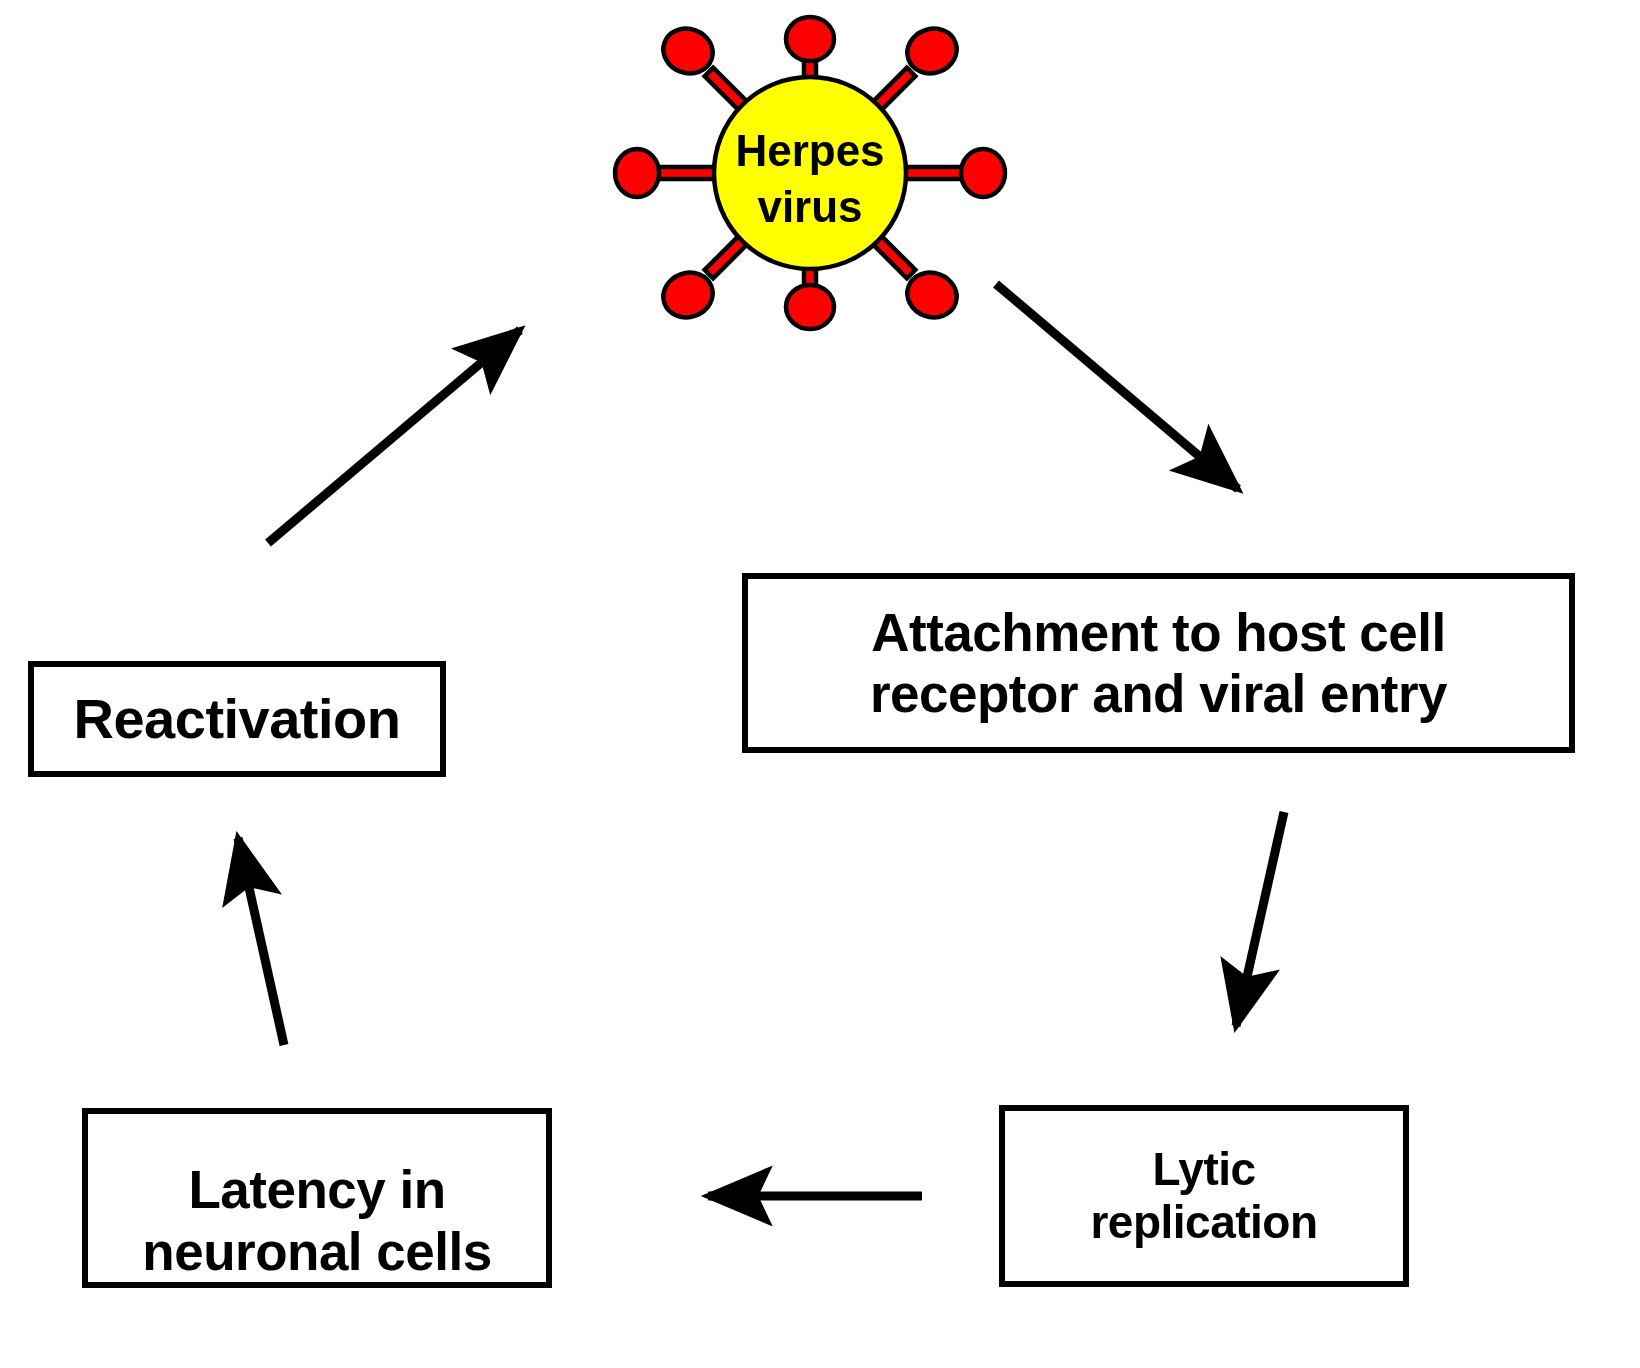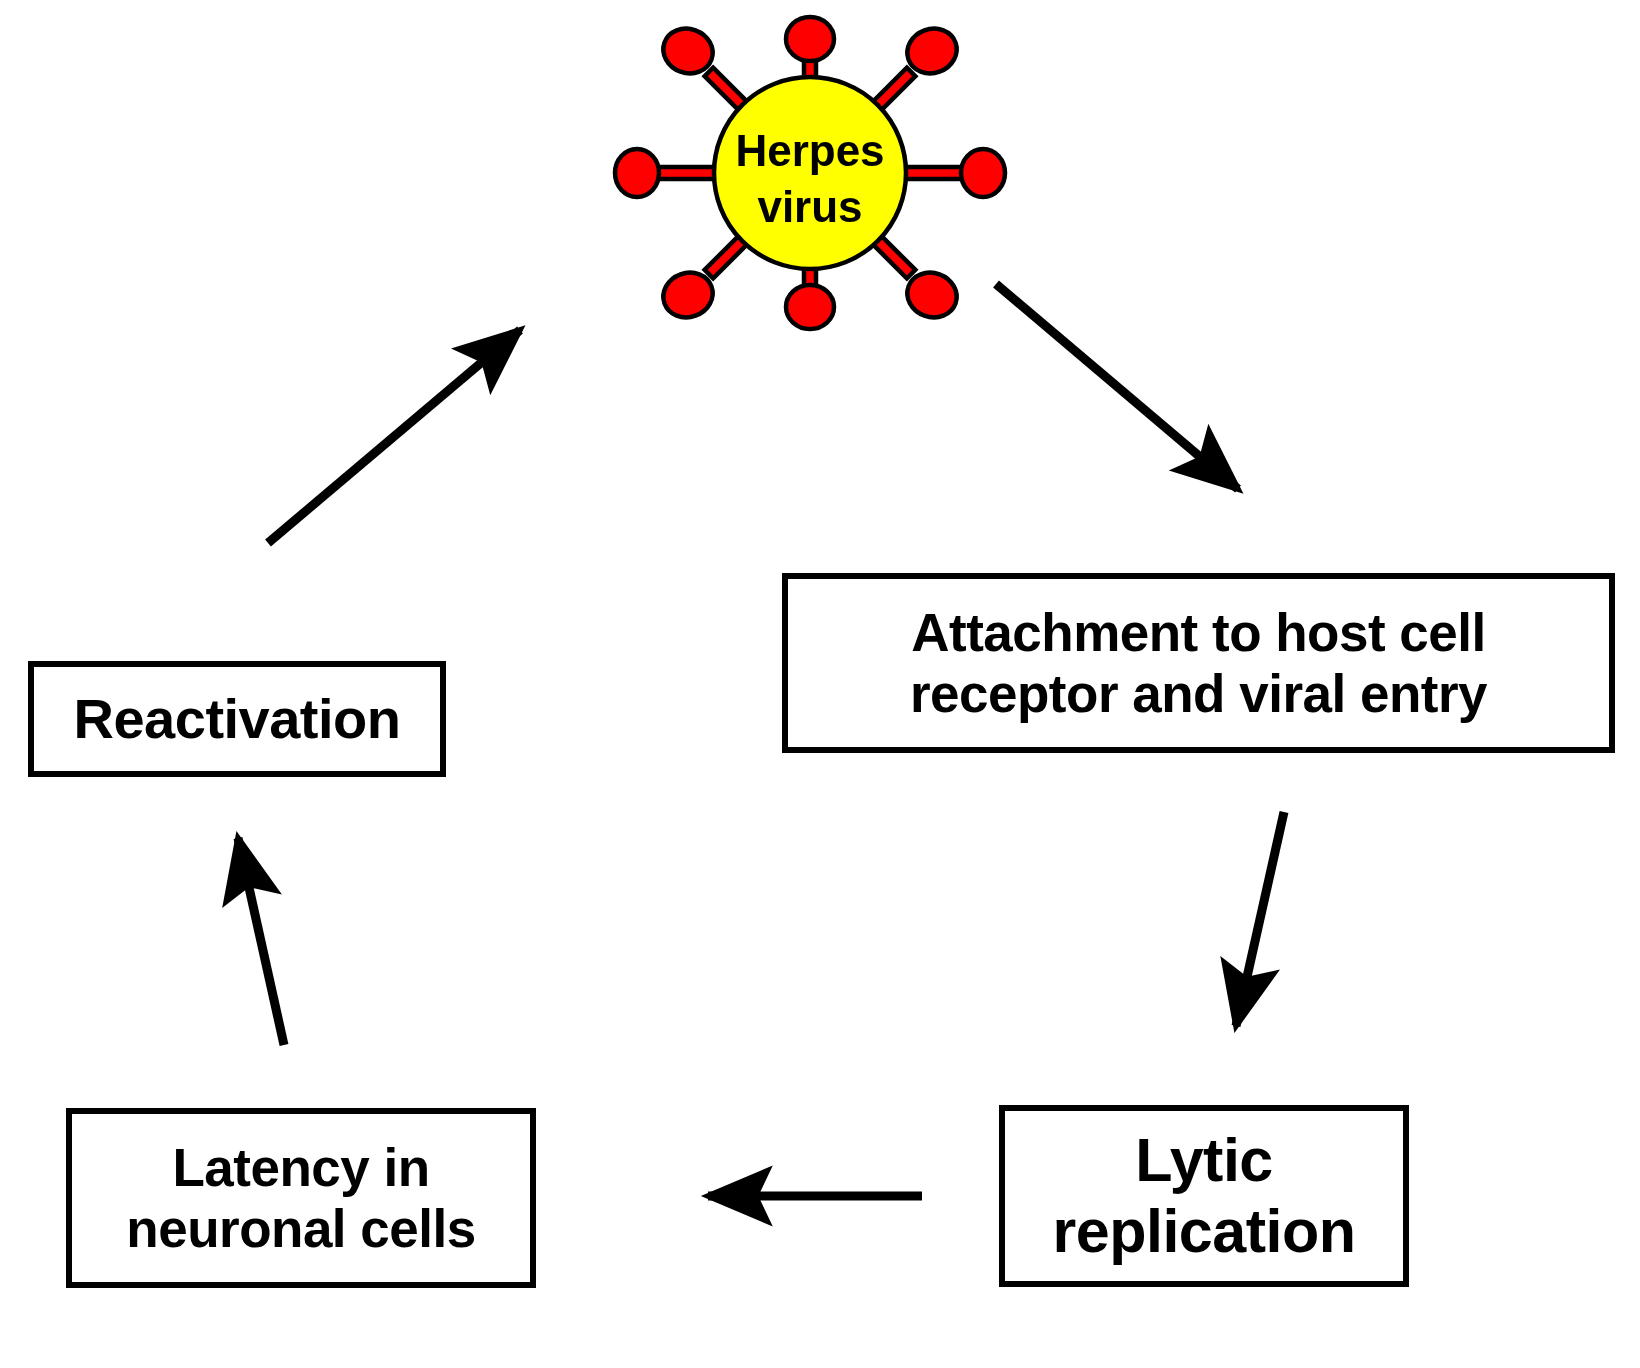--- a/index.html
+++ b/index.html
@@ -48,42 +48,43 @@
   }
   #box-reactivation {
     left: 28px;
     top: 661px;
     width: 418px;
     height: 116px;
   }
   #box-reactivation .box-label { font-size: 56px; }
 
   #box-attachment {
-    left: 782px;
+    left: 742px;
     top: 573px;
     width: 833px;
     height: 180px;
   }
   #box-attachment .box-label { font-size: 53px; }
 
   #box-latency {
-    left: 66px;
+    left: 82px;
     top: 1108px;
     width: 470px;
     height: 180px;
+    align-items: flex-end;
   }
   #box-latency .box-label { font-size: 53px; }
 
   #box-lytic {
     left: 999px;
     top: 1105px;
     width: 410px;
     height: 182px;
   }
-  #box-lytic .box-label { font-size: 61px; }
+  #box-lytic .box-label { font-size: 46px; }
 
   
   #virus-particle {
     position: absolute;
     left: 606px;
     top: 8px;
     width: 410px;
     height: 330px;
   }
   #virus-particle svg {

